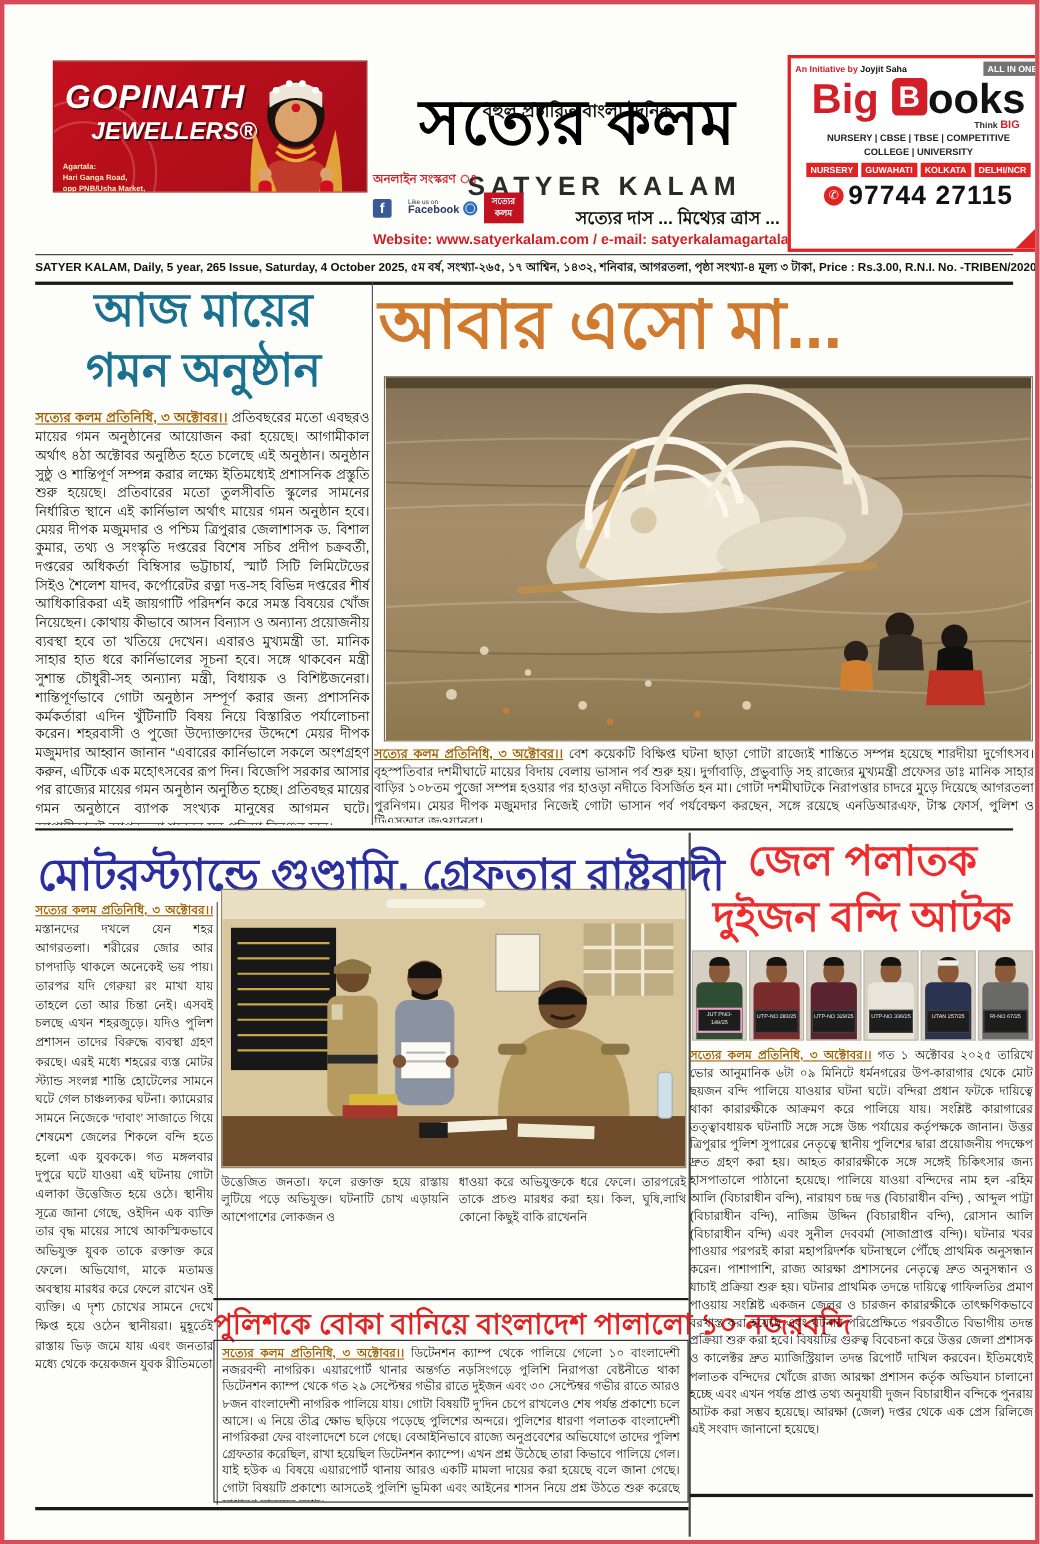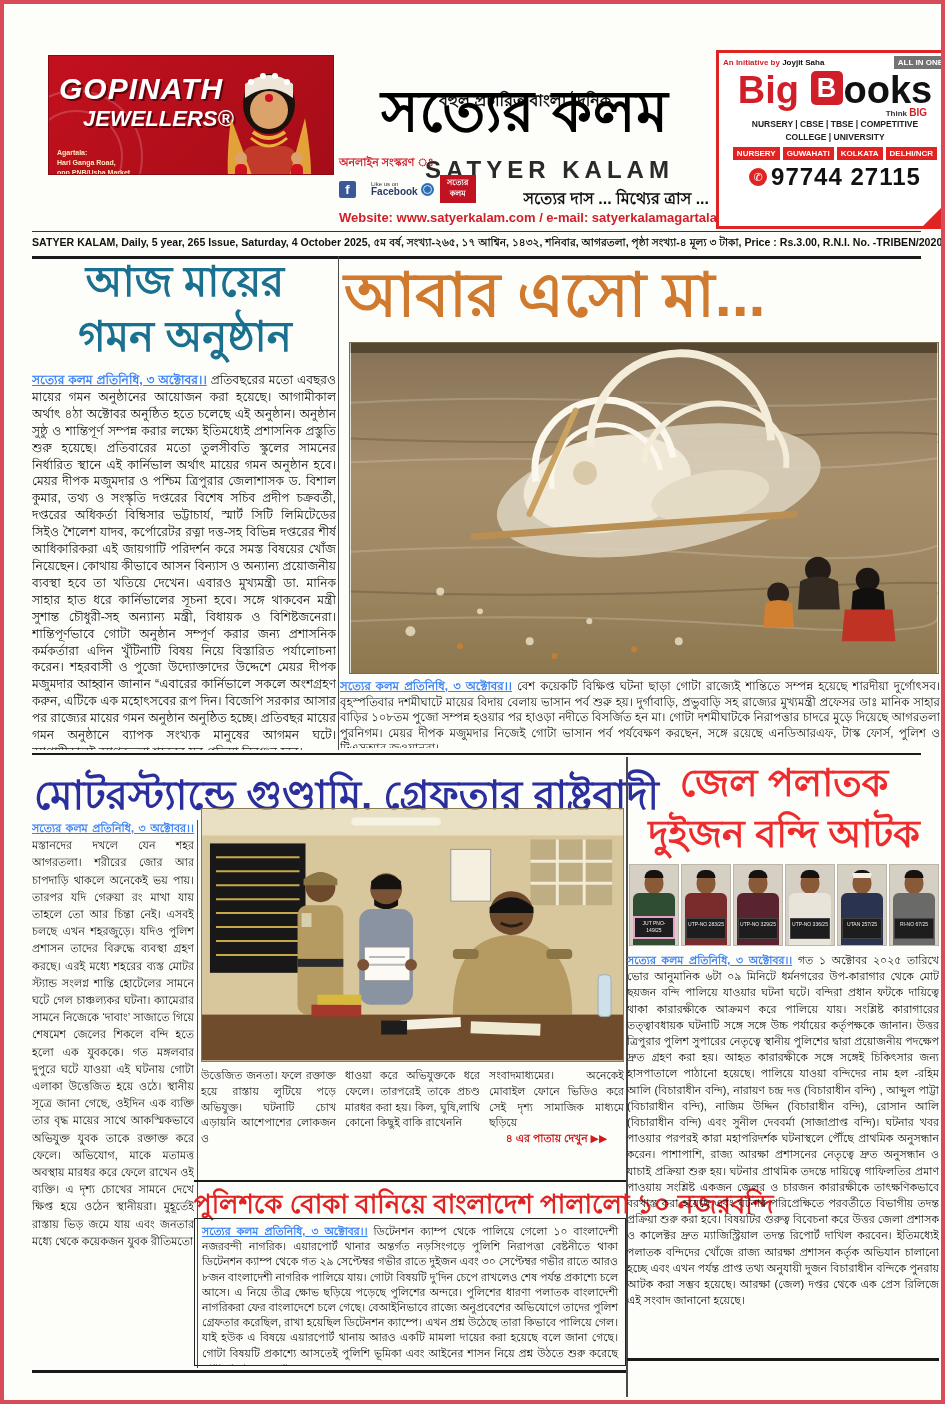--- a/index.html
+++ b/index.html
@@ -63,21 +63,21 @@
   .bb-num{font-size:24px;font-weight:900;color:#111;letter-spacing:1px;}
   .bb-corner{position:absolute;right:-3px;bottom:-3px;width:0;height:0;
     border-left:34px solid transparent;border-bottom:34px solid #e02424;}
   
   .dateline{left:28px;top:227px;width:889px;font-size:10.6px;font-weight:bold;color:#111;
     border-top:1px solid #333;border-bottom:3px solid #1a1a1a;padding:3px 0 4px 0;white-space:nowrap;}
   
   .hrule{background:#1a1a1a;}
   .vrule{background:#4a4a4a;width:1px;}
   
-  .lead{color:#3b82f6;font-weight:bold;text-decoration:underline;}
+  .lead{color:#a16207;font-weight:bold;text-decoration:underline;}
   .bodytx{text-align:justify;overflow:hidden;color:#101010;}
   .gomon-h{left:28px;top:250px;width:306px;text-align:center;font-size:42px;font-weight:900;
     color:#19708f;line-height:1.32;}
   .gomon-b{left:28px;top:368px;width:304px;height:378px;font-size:12.2px;line-height:16.9px;}
   .abar-h{left:340px;top:244px;width:596px;font-size:61px;font-weight:900;color:#cf7a2e;white-space:nowrap;}
   .mainphoto{left:345px;top:338px;width:590px;height:332px;border:1px solid #7c6a50;}
   .maincap{left:336px;top:674px;width:600px;height:70px;font-size:11.6px;line-height:15.6px;}
   .motor-h{left:30px;top:760px;width:590px;text-align:center;font-size:40px;font-weight:900;
     color:#2b2f9e;white-space:nowrap;}
   .jail-h{left:626px;top:754px;width:308px;text-align:center;font-size:38px;font-weight:900;
@@ -328,23 +328,20 @@
   <rect x="116" y="186" width="44" height="10" fill="#d8b93c"></rect>
   <rect x="200" y="210" width="60" height="10" fill="#f4efdf" transform="rotate(-3 230 215)"></rect>
   <rect x="270" y="214" width="70" height="12" fill="#efe9d2" transform="rotate(2 305 220)"></rect>
   <rect x="180" y="212" width="26" height="14" fill="#1d1d1d"></rect>
   <rect x="398" y="166" width="13px" height="42" rx="4" fill="#cfe0e8" stroke="#9ab0ba"></rect>
 </svg>
 
 <div class="abs subcols">
   <div class="subcol">উত্তেজিত জনতা। ফলে রক্তাক্ত হয়ে রাস্তায় লুটিয়ে পড়ে অভিযুক্ত। ঘটনাটি চোখ এড়ায়নি আশেপাশের লোকজন ও</div>
   <div class="subcol">ধাওয়া করে অভিযুক্তকে ধরে ফেলে। তারপরেই তাকে প্রচণ্ড মারধর করা হয়। কিল, ঘুষি,লাথি কোনো কিছুই বাকি রাখেননি</div>
-  <div class="subcol"><span>সংবাদমাধ্যমের। অনেকেই মোবাইল ফোনে ভিডিও করে সেই দৃশ্য সামাজিক মাধ্যমে ছড়িয়ে</span>
-    <span class="contd">৪ এর পাতায় দেখুন ▶▶</span>
-  </div>
 </div>
 
 <div class="abs hrule" style="left:190px;top:1176px;width:432px;height:2px;"></div>
 <div class="abs police-h">পুলিশকে বোকা বানিয়ে বাংলাদেশ পালালো ১০ নজরবন্দি</div>
 <div class="abs police-b bodytx">
   <span class="lead">সত্যের কলম প্রতিনিধি, ৩ অক্টোবর।।</span><span> ডিটেনশন ক্যাম্প থেকে পালিয়ে গেলো ১০ বাংলাদেশী নজরবন্দী নাগরিক। এয়ারপোর্ট থানার অন্তর্গত নড়সিংগড়ে পুলিশি নিরাপত্তা বেষ্টনীতে থাকা ডিটেনশন ক্যাম্প থেকে গত ২৯ সেপ্টেম্বর গভীর রাতে দুইজন এবং ৩০ সেপ্টেম্বর গভীর রাতে আরও ৮জন বাংলাদেশী নাগরিক পালিয়ে যায়। গোটা বিষয়টি দু’দিন চেপে রাখলেও শেষ পর্যন্ত প্রকাশ্যে চলে আসে। এ নিয়ে তীব্র ক্ষোভ ছড়িয়ে পড়েছে পুলিশের অন্দরে। পুলিশের ধারণা পলাতক বাংলাদেশী নাগরিকরা ফের বাংলাদেশে চলে গেছে। বেআইনিভাবে রাজ্যে অনুপ্রবেশের অভিযোগে তাদের পুলিশ গ্রেফতার করেছিল, রাখা হয়েছিল ডিটেনশন ক্যাম্পে। এখন প্রশ্ন উঠেছে তারা কিভাবে পালিয়ে গেল। যাই হউক এ বিষয়ে এয়ারপোর্ট থানায় আরও একটি মামলা দায়ের করা হয়েছে বলে জানা গেছে। গোটা বিষয়টি প্রকাশ্যে আসতেই পুলিশি ভূমিকা এবং আইনের শাসন নিয়ে প্রশ্ন উঠতে শুরু করেছে সাধারণ মানুষের মধ্যে।</span>
 </div>
 <div class="abs hrule" style="left:28px;top:1366px;width:594px;height:3px;"></div>
 
 <div class="abs jailphoto">

